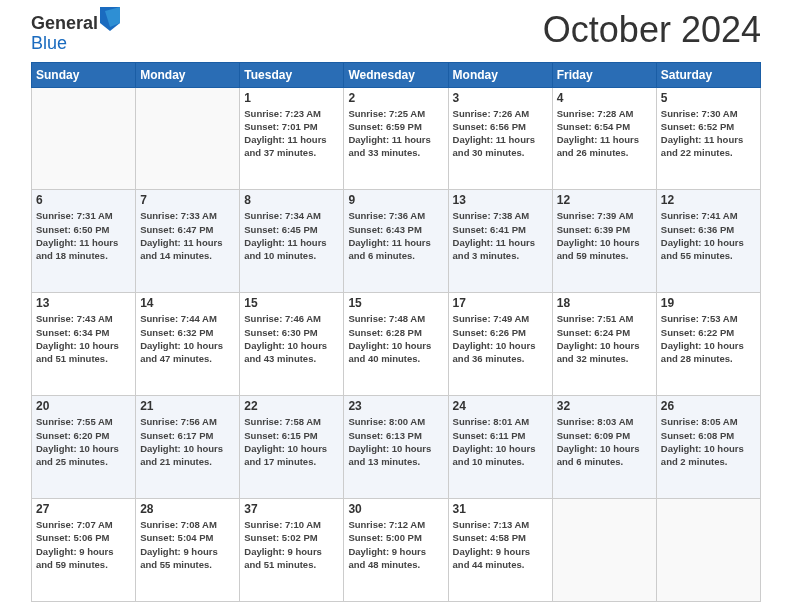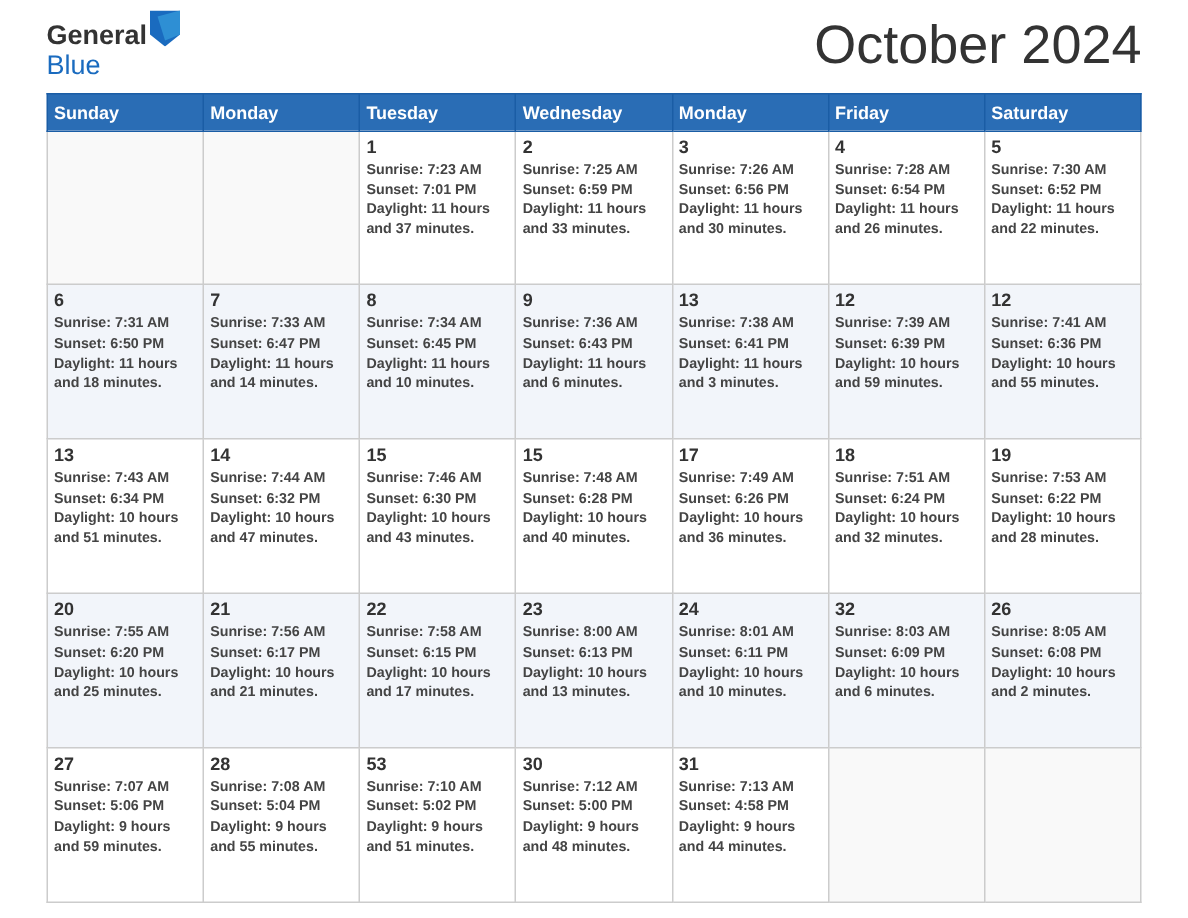--- a/index.html
+++ b/index.html
@@ -265,21 +265,21 @@
         <tr>
           <td>
             <span class="day-number">27</span>
             <div class="day-info">Sunrise: 7:07 AM<br>Sunset: 5:06 PM<br>Daylight: 9 hours<br>and 59 minutes.</div>
           </td>
           <td>
             <span class="day-number">28</span>
             <div class="day-info">Sunrise: 7:08 AM<br>Sunset: 5:04 PM<br>Daylight: 9 hours<br>and 55 minutes.</div>
           </td>
           <td>
-            <span class="day-number">53</span>
+            <span class="day-number">37</span>
             <div class="day-info">Sunrise: 7:10 AM<br>Sunset: 5:02 PM<br>Daylight: 9 hours<br>and 51 minutes.</div>
           </td>
           <td>
             <span class="day-number">30</span>
             <div class="day-info">Sunrise: 7:12 AM<br>Sunset: 5:00 PM<br>Daylight: 9 hours<br>and 48 minutes.</div>
           </td>
           <td>
             <span class="day-number">31</span>
             <div class="day-info">Sunrise: 7:13 AM<br>Sunset: 4:58 PM<br>Daylight: 9 hours<br>and 44 minutes.</div>
           </td>

